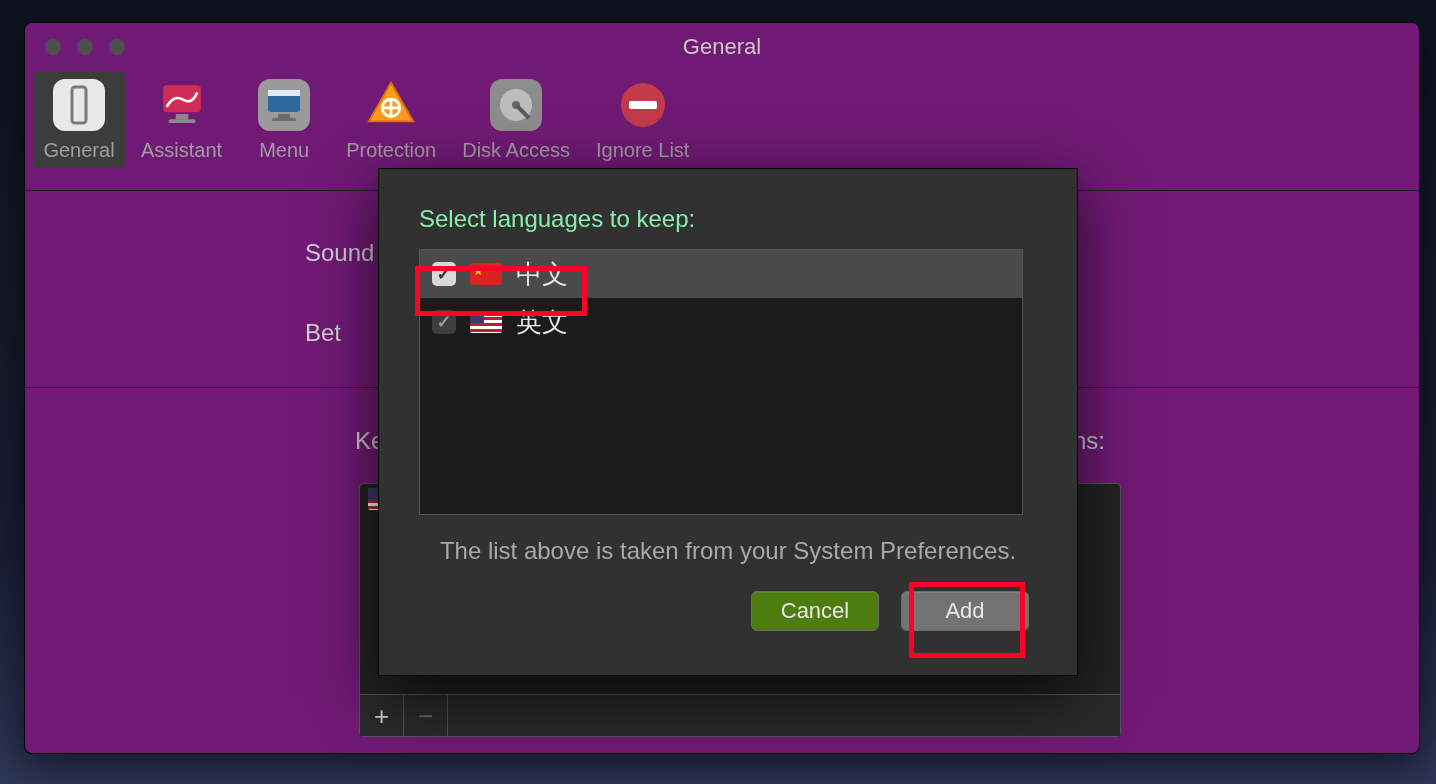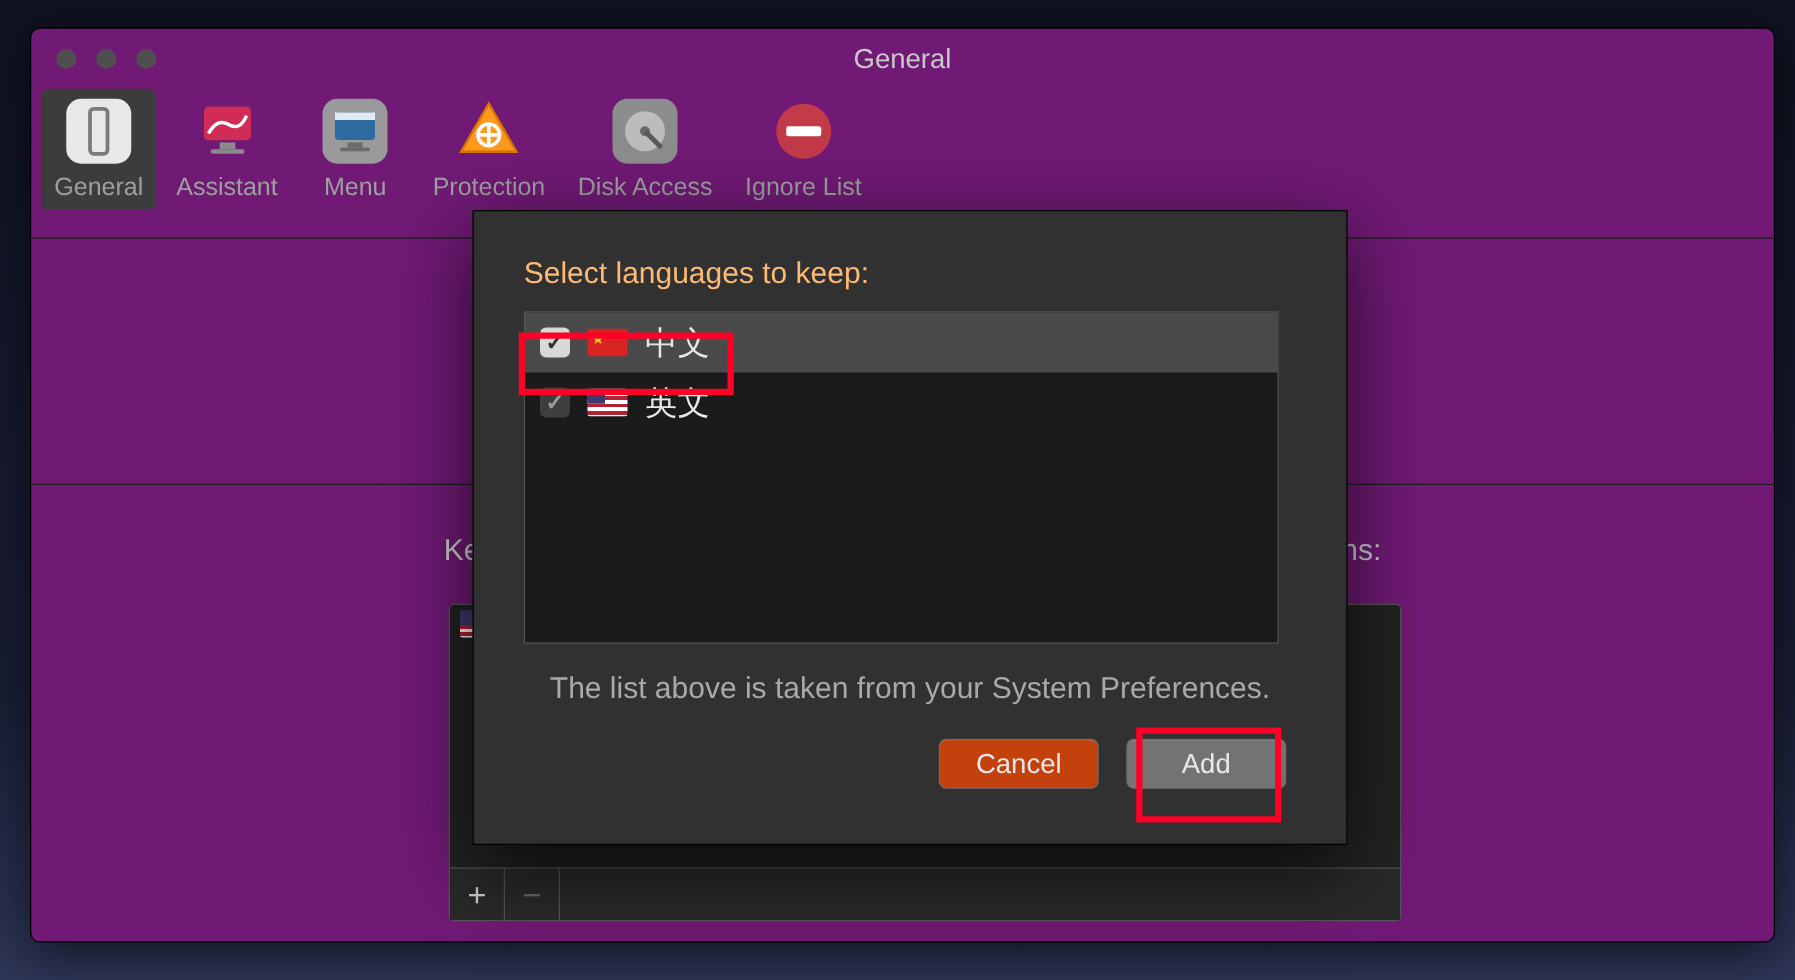--- a/index.html
+++ b/index.html
@@ -159,21 +159,21 @@
     left: 378px;
     top: 168px;
     width: 700px;
     height: 508px;
     background: #313131;
     border: 1px solid #000;
     box-shadow: 0 20px 60px rgba(0,0,0,0.7);
   }
   .sheet-title {
     font-size: 24px;
-    color: #fdba74;
+    color: #86efac;
     padding: 36px 40px 16px;
   }
   .lang-list {
     margin: 0 40px;
     width: 604px;
     height: 266px;
     background: #1b1b1b;
     border: 1px solid #555;
   }
   .lang-row {
@@ -218,21 +218,21 @@
   }
   .sheet-buttons {
     display:flex;
     justify-content:flex-end;
     gap: 22px;
     padding: 26px 48px 0 0;
   }
   .btn {
     min-width: 128px;
     height: 40px;
-    background:#c2410c;
+    background:#4d7c0f;
     border:1px solid #6c6c6c;
     border-radius:6px;
     color:#e8e8e8;
     font-size:22px;
     display:flex; align-items:center; justify-content:center;
     cursor:pointer;
     box-shadow: inset 0 1px 0 rgba(255,255,255,0.08);
   }
   .btn.primary { background:#737373; }
 
@@ -326,20 +326,24 @@
           <circle cx="25" cy="25" r="22" fill="#c33a4a"></circle>
           <rect x="11" y="21" width="28" height="8" rx="2" fill="#fff"></rect>
         </svg>
       </div>
       <div class="toolbar-label">Ignore List</div>
     </div>
 
   </div>
 
   <div class="content">
+    <div class="left-labels">
+      <div class="row">Sound</div>
+      <div class="row">Bet</div>
+    </div>
 
     <div class="divider"></div>
 
     <div class="keep-label">Ke</div>
     <div class="keep-label-right">ns:</div>
 
     <div class="list-box">
       <div class="row">
         <span class="flag us"></span>
       </div>

